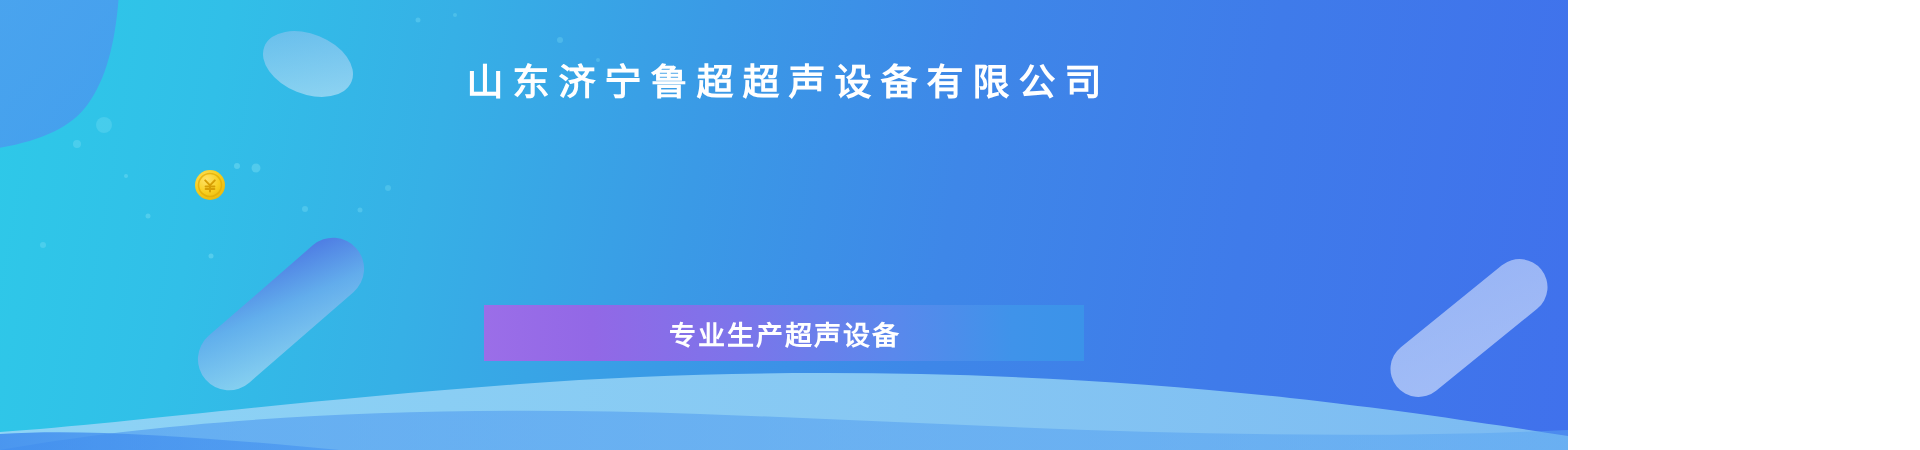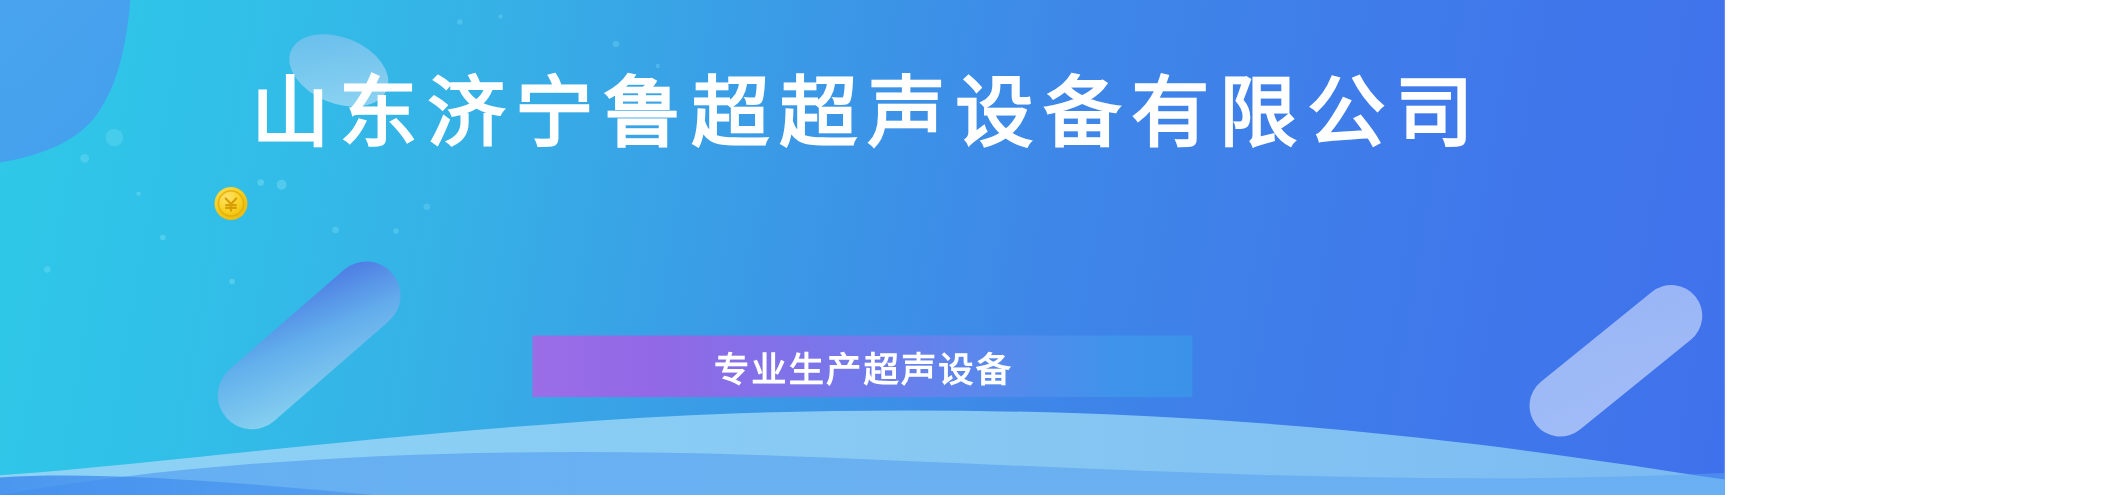--- a/index.html
+++ b/index.html
@@ -40,21 +40,21 @@
   }
 
   .title {
     margin: 0;
     position: absolute;
     top: 62px;
     left: 0;
     right: 0;
     text-align: center;
     color: #ffffff;
-    font-size: 71px;
+    font-size: 37px;
     font-weight: 700;
     letter-spacing: 9px;
     text-indent: 9px;
     line-height: 1.15;
     white-space: nowrap;
     font-family: "DejaVu Sans", "Liberation Sans", sans-serif;
   }
 
   .subtitle {
     margin: 0;
@@ -85,21 +85,21 @@
   .cta {
     width: 600px;
     height: 56px;
     display: flex;
     align-items: center;
     justify-content: center;
     border: 0;
     padding: 0;
     cursor: pointer;
     color: #ffffff;
-    font-size: 32px;
+    font-size: 27px;
     font-weight: 700;
     letter-spacing: 2px;
     text-indent: 2px;
     white-space: nowrap;
     font-family: "DejaVu Sans", "Liberation Sans", sans-serif;
     background: linear-gradient(90deg, #9b6ee8 0%, #9268e6 18%, #7d74ea 42%, #5a88ec 68%, #3f93ea 88%, #3b93e9 100%);
   }
 </style>
 </head>
 <body>

